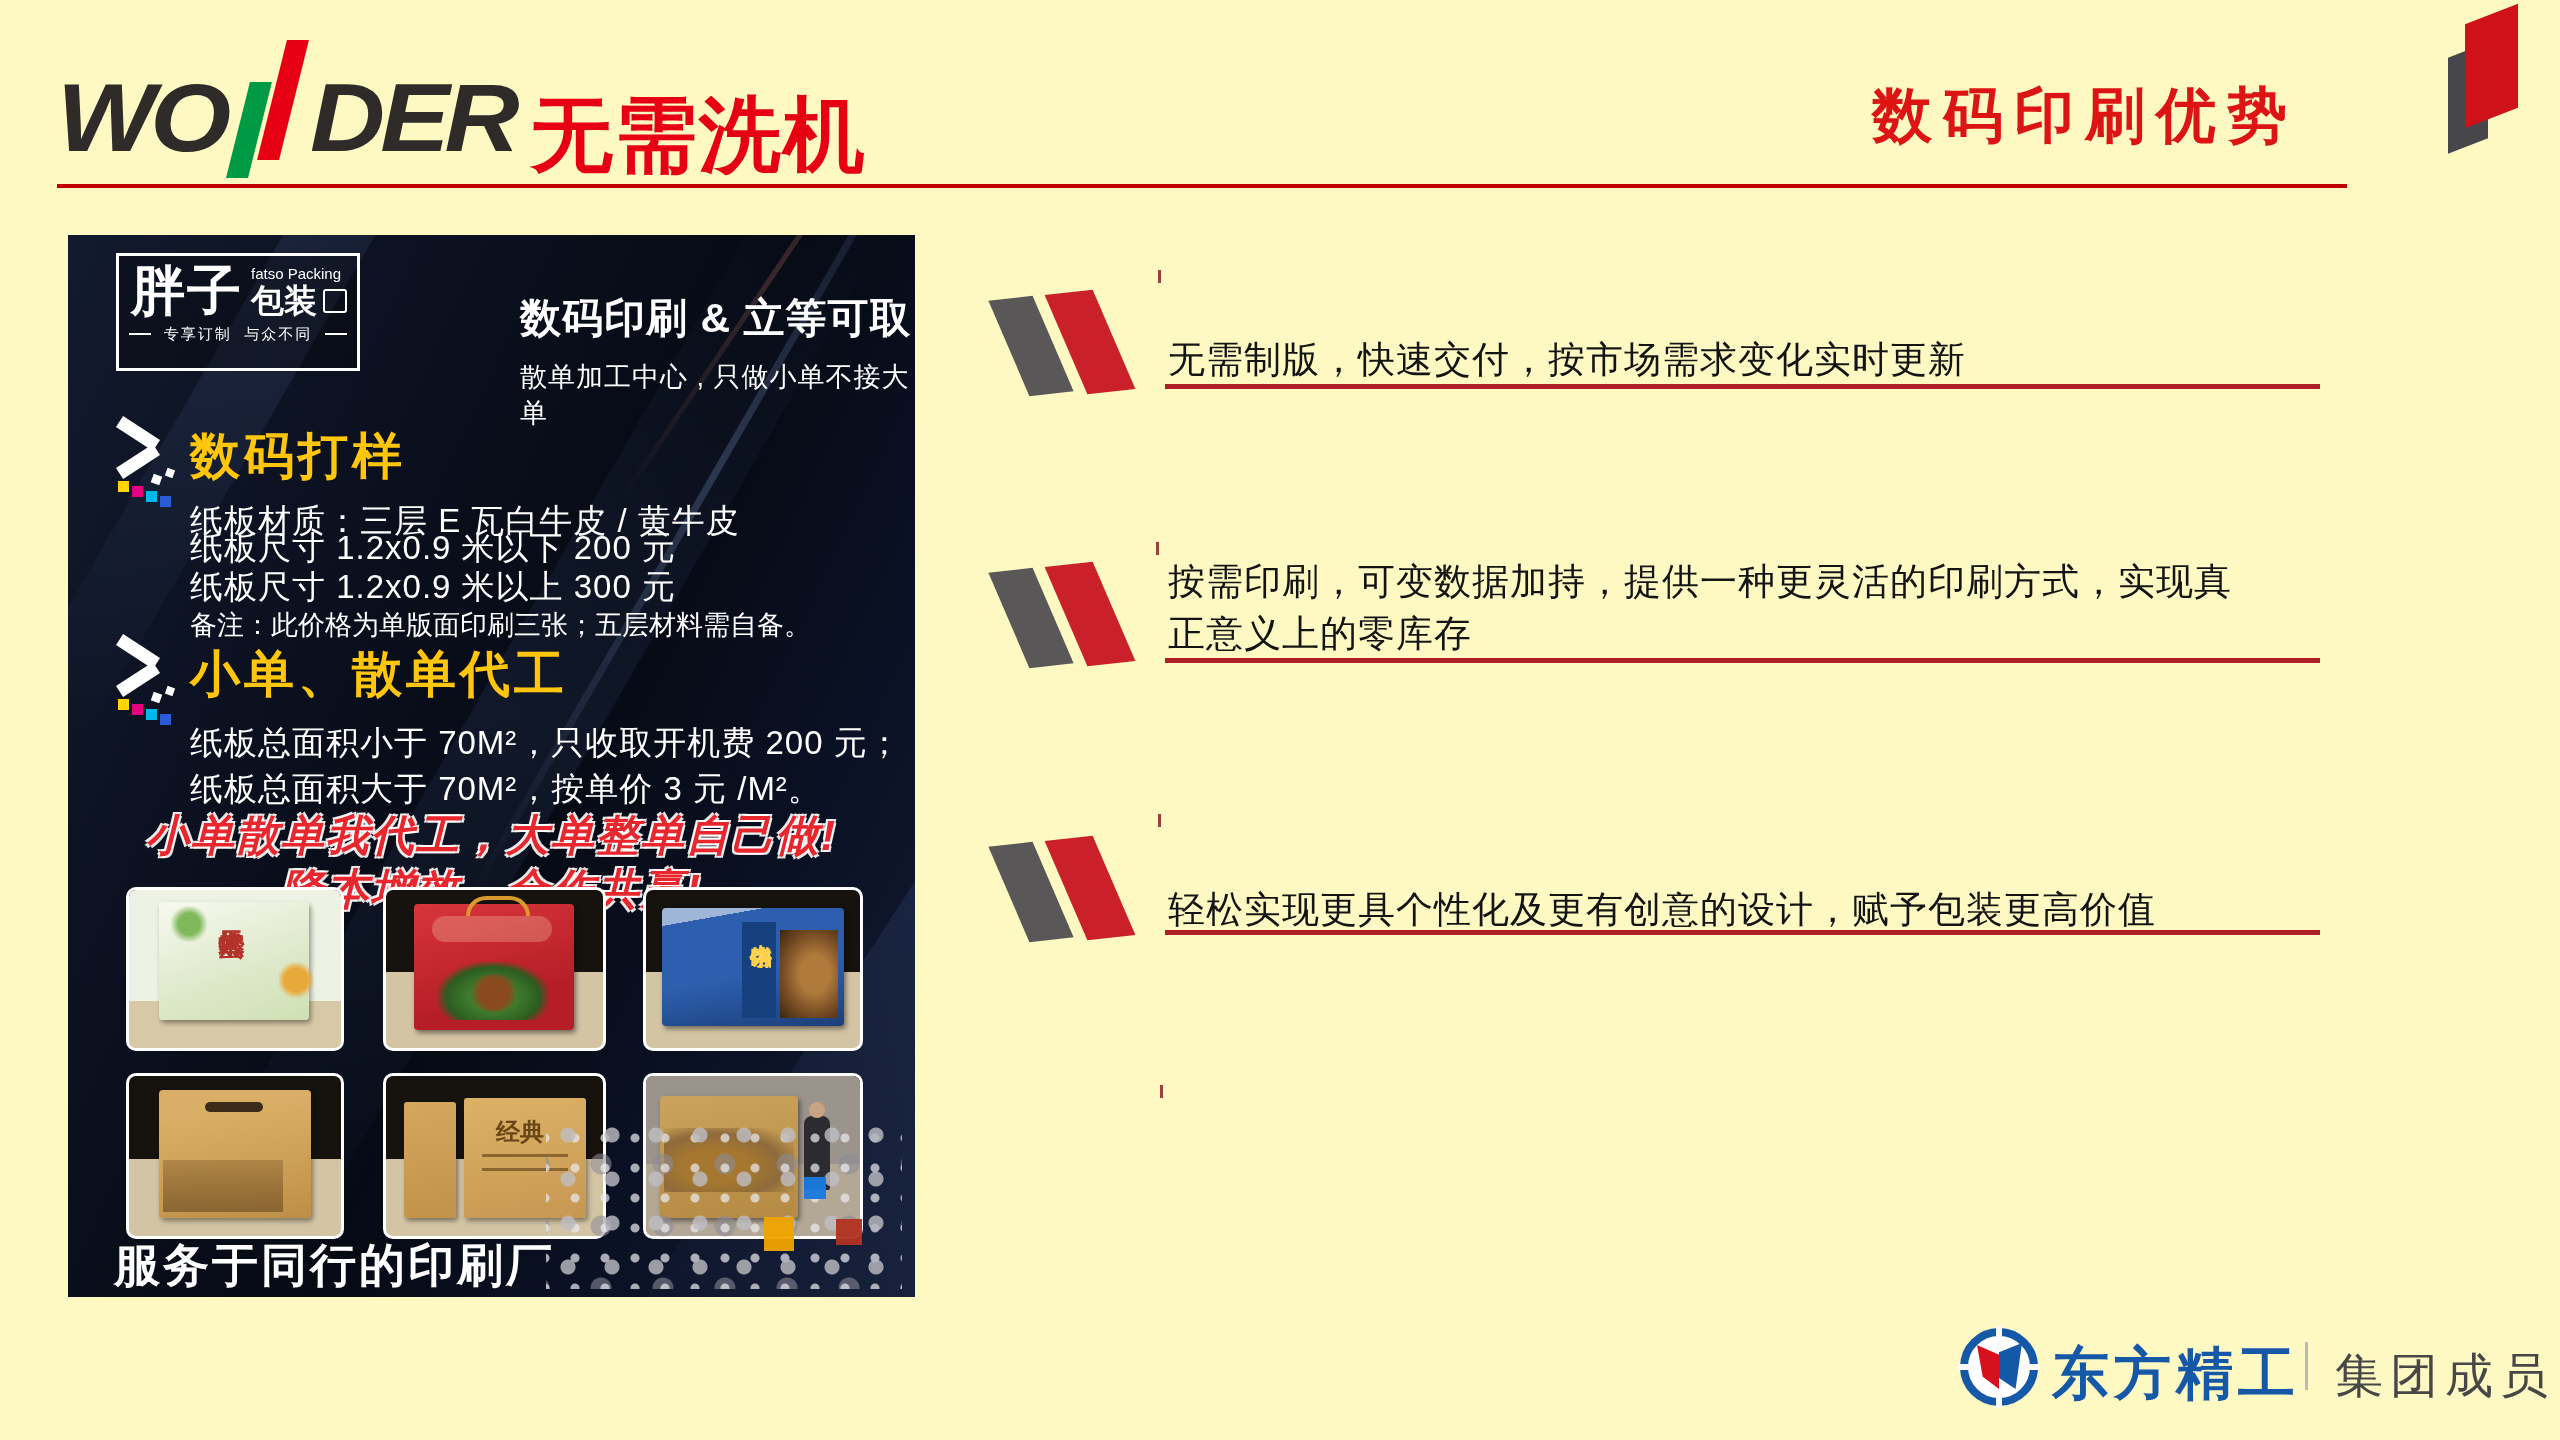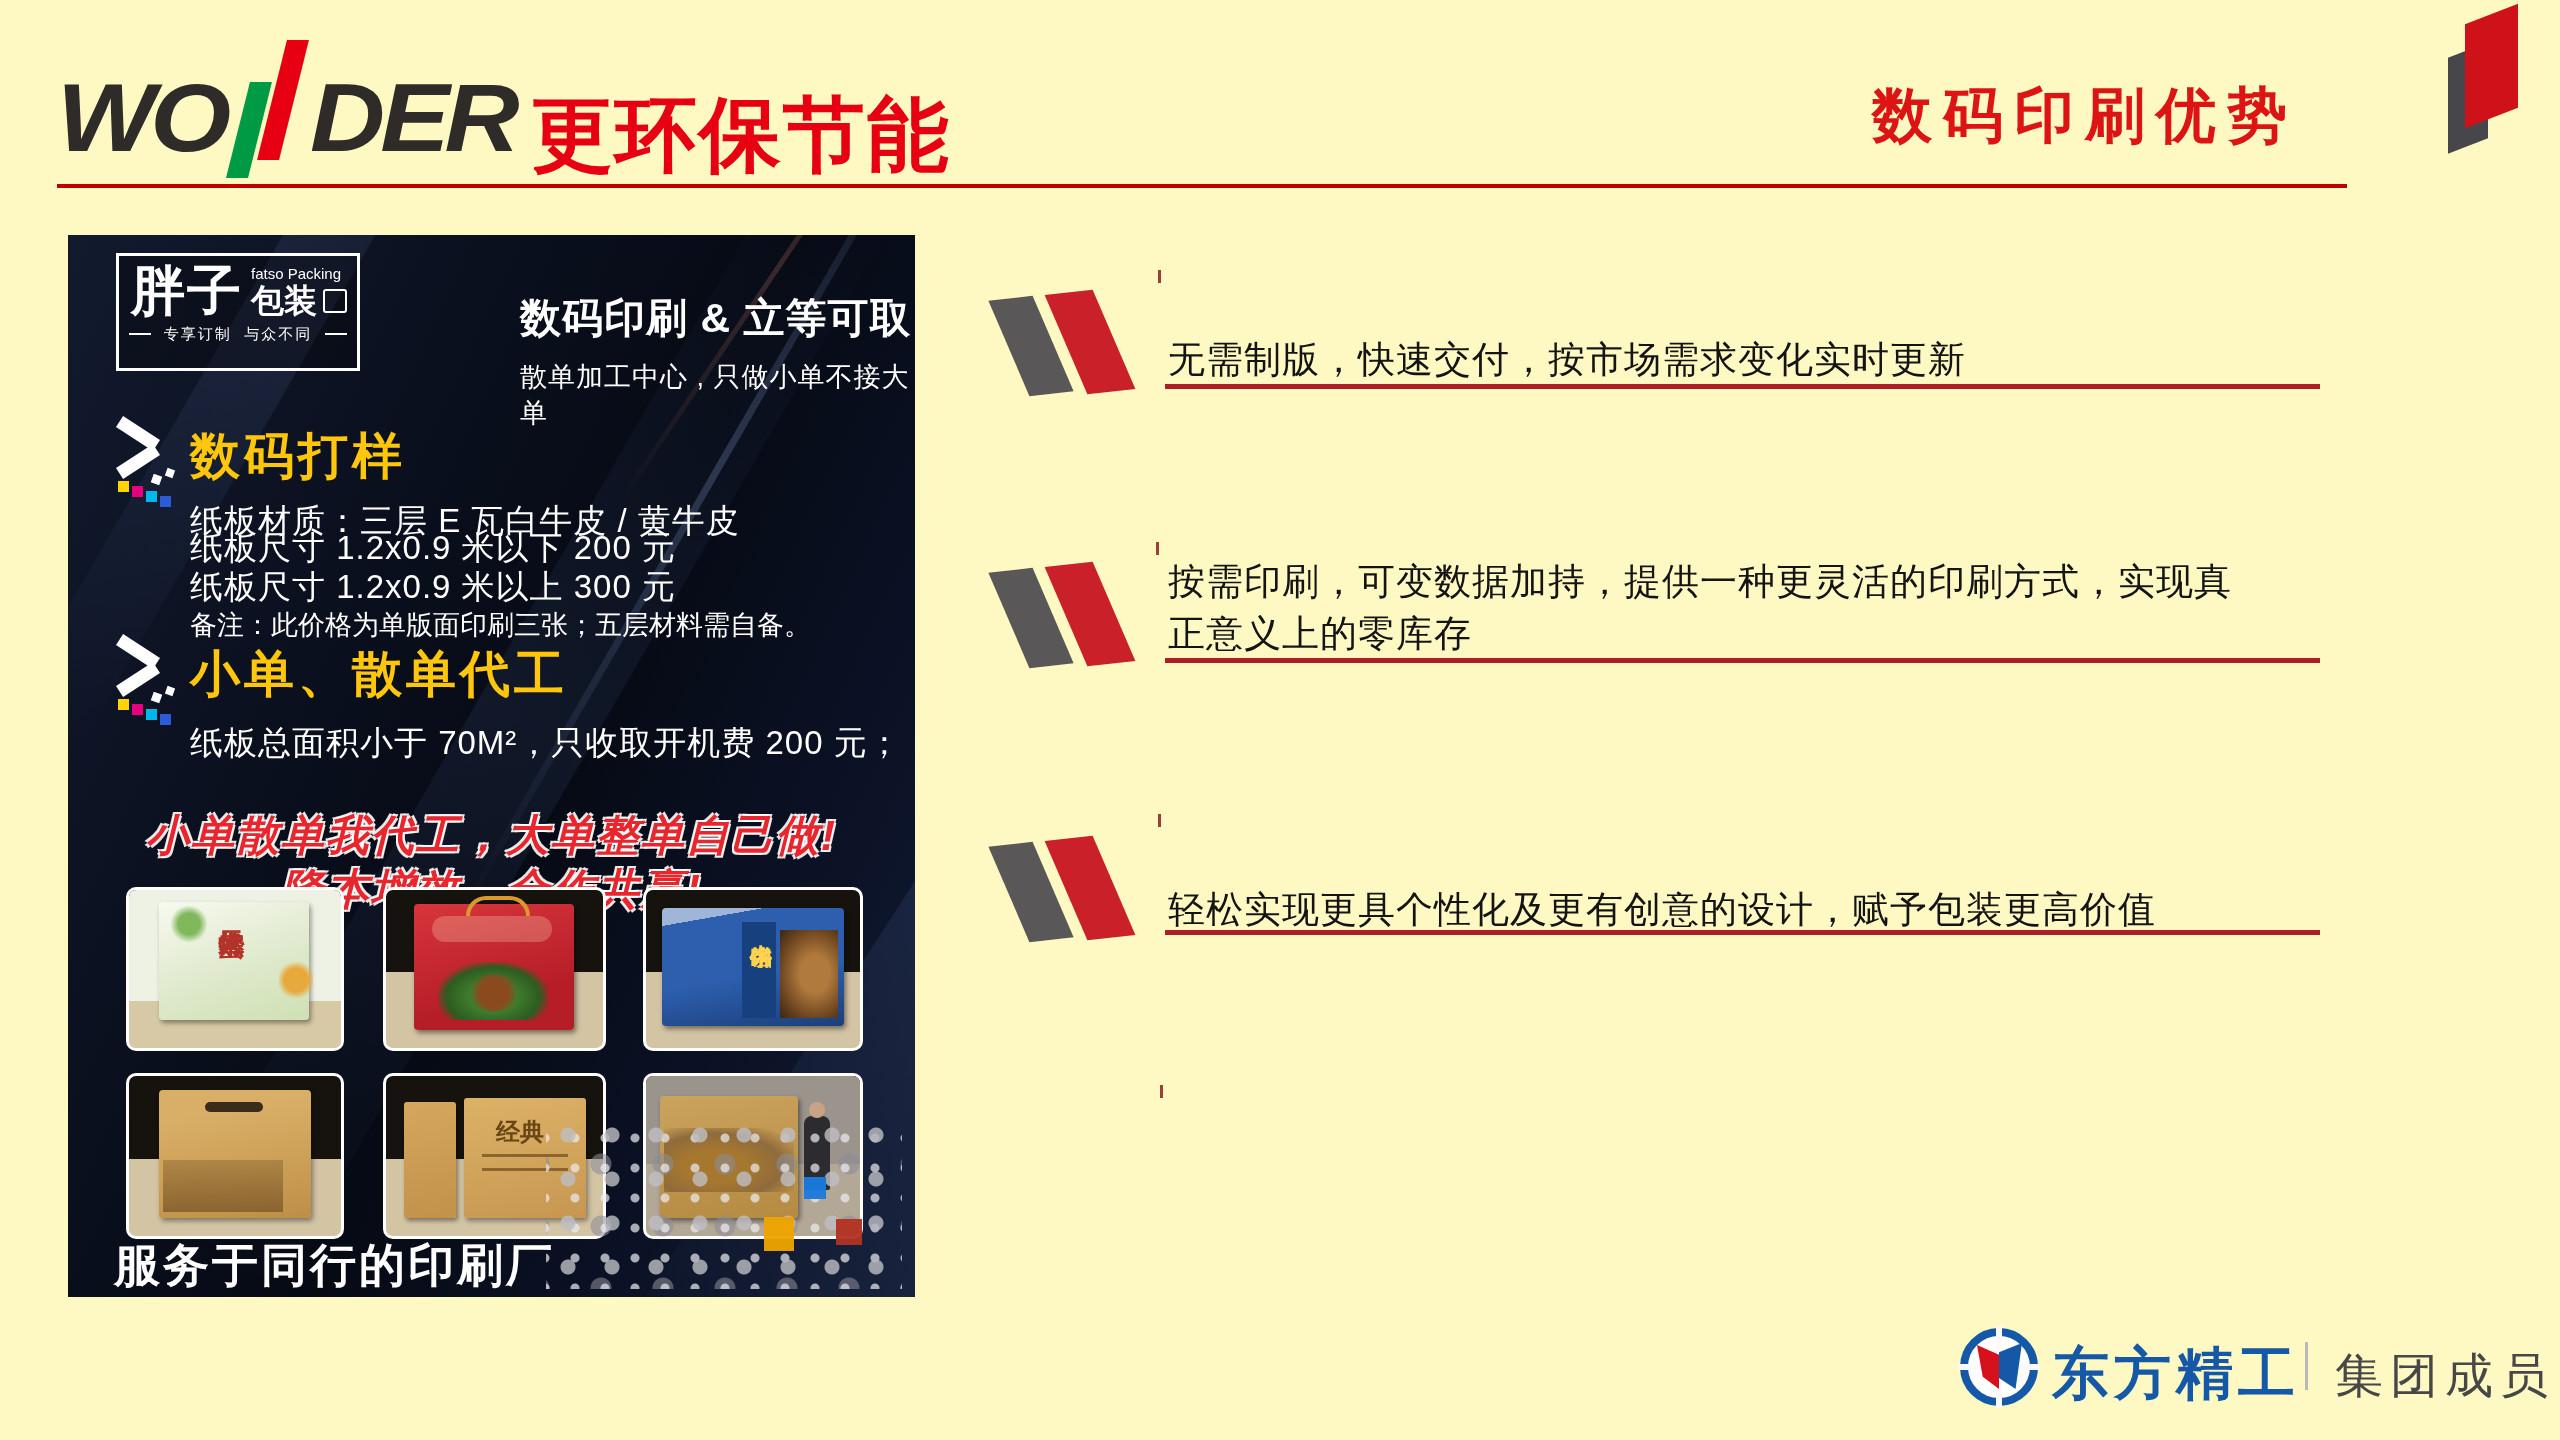--- a/index.html
+++ b/index.html
@@ -113,21 +113,21 @@
 
 <div id="canvas">
 
   <div id="logo" class="abs">
     <span class="logo-en">WO</span>
     <span class="logo-n">
       <span class="g"></span>
       <span class="r"></span>
     </span>
     <span class="logo-en">DER</span>
-    <span class="logo-cn">更环保节能</span>
+    <span class="logo-cn">无需洗机</span>
   </div>
   <div id="page-title" class="abs">数码印刷优势</div>
   <div id="head-rule" class="abs"></div>
   <div class="abs corner-gray"></div>
   <div class="abs corner-red"></div>
 
   <div id="poster" class="abs">
     <div class="streak st1"></div>
     <div class="streak st2"></div>
     <div class="streak st3"></div>
@@ -177,20 +177,21 @@
         <span class="c2"></span>
         <span class="d1"></span>
         <span class="d2"></span>
       <span class="sq sy"></span>
         <span class="sq sm"></span>
         <span class="sq sc"></span>
         <span class="sq sb"></span>
     </div>
     <div class="abs sec-head" style="left:122px;top:406px;">小单、散单代工</div>
     <div class="abs sec-line" style="left:122px;top:486px;">纸板总面积小于 70M²，只收取开机费 200 元；</div>
+    <div class="abs sec-line" style="left:122px;top:532px;">纸板总面积大于 70M²，按单价 3 元 /M²。</div>
 
     <div class="abs slogan" style="top:572px;">小单散单我代工，大单整单自己做!</div>
     <div class="abs slogan" style="top:626px;">降本增效，合作共赢!</div>
 
     <div class="abs pcard" style="left:58px;top:652px;width:212px;height:158px;">
       <div class="pc-inner" style="background:linear-gradient(180deg,#eef2e4 0 70%,#d8c9a6 70% 100%);">
         <div class="abs" style="left:30px;top:12px;width:150px;height:118px;background:linear-gradient(160deg,#f7f9ef,#dde8c9 60%,#cfe0b4);border-radius:4px;box-shadow:2px 3px 5px rgba(0,0,0,.4);"></div>
         <div class="abs" style="left:40px;top:16px;width:40px;height:36px;background:radial-gradient(circle,#7fb95c 40%,transparent 70%);"></div>
         <div class="abs" style="left:150px;top:70px;width:34px;height:40px;background:radial-gradient(circle,#e8a93c 45%,transparent 72%);"></div>
         <div class="abs vtext" style="left:86px;top:20px;font-size:26px;color:#b3332a;">天然蜂蜜</div>

